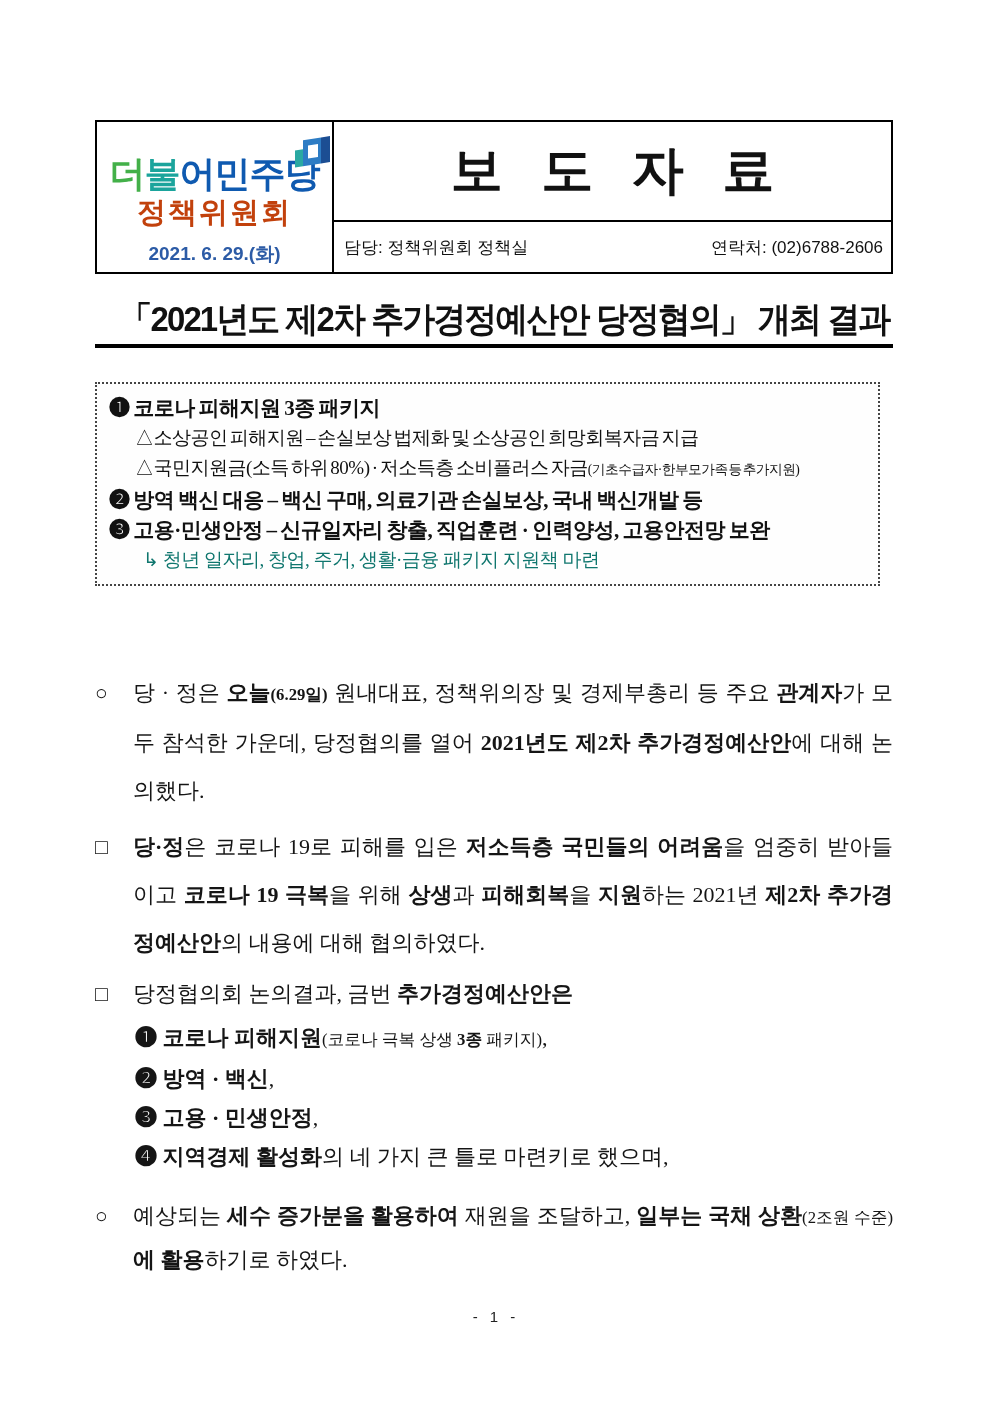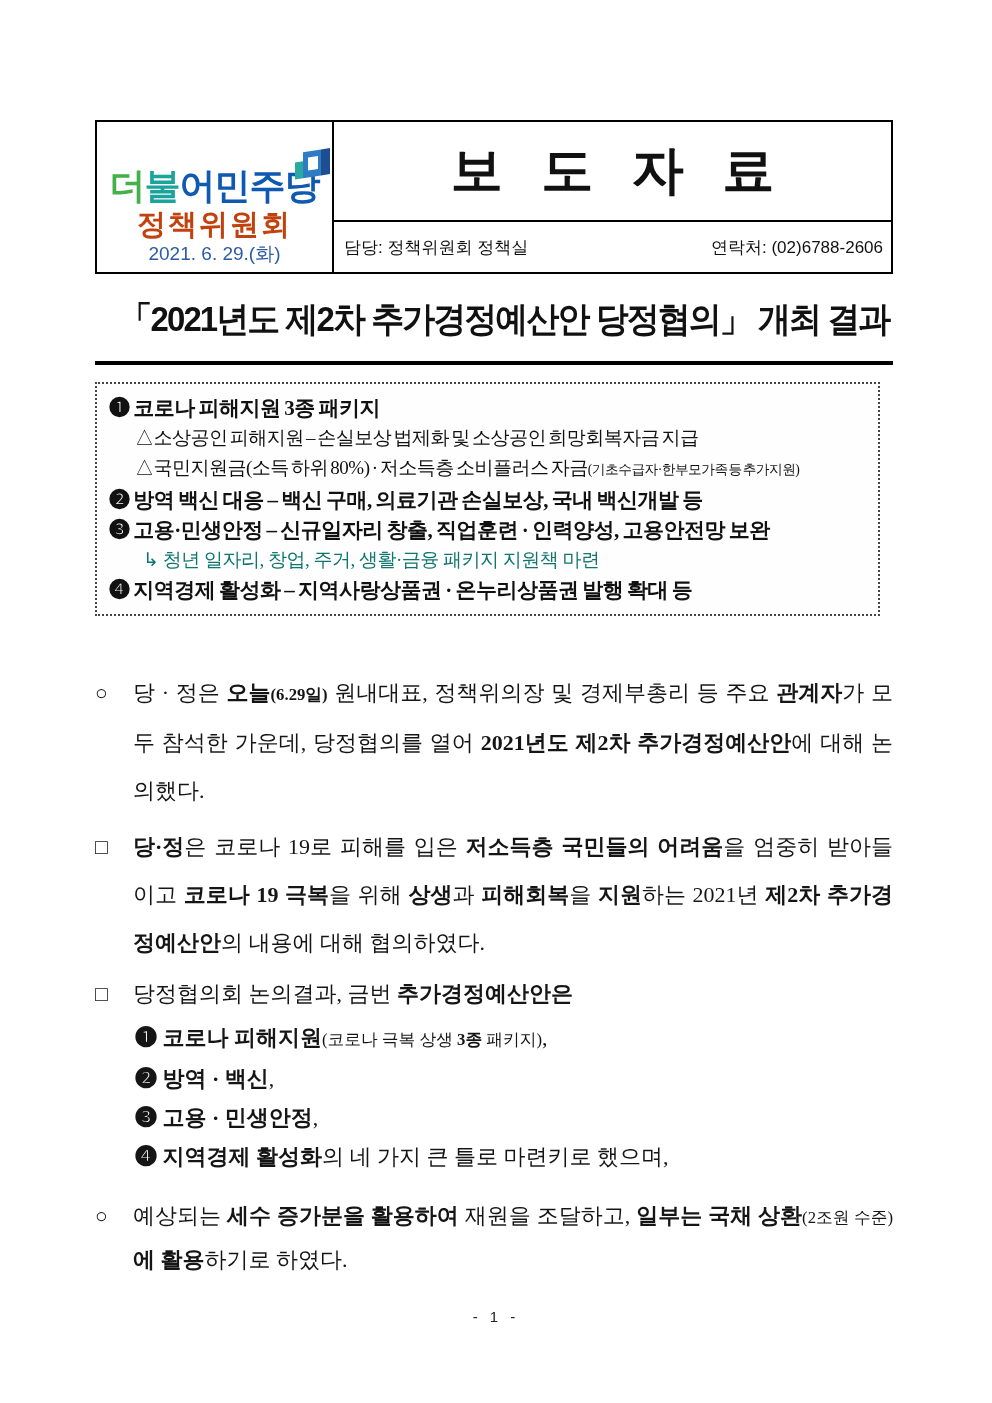--- a/index.html
+++ b/index.html
@@ -31,41 +31,41 @@
     font-family:"Liberation Sans","DejaVu Sans",sans-serif;
     font-weight:800;font-size:36px;letter-spacing:-1px;white-space:nowrap;
   }
   .flag-icon{position:absolute;top:-27px;right:-14px;}
   .org-label{
     font-family:"Liberation Sans","DejaVu Sans",sans-serif;
     font-weight:800;font-size:29px;color:#c2410c;letter-spacing:2px;margin-top:5px;line-height:1.1;
   }
   .date-label{
     font-family:"Liberation Sans","DejaVu Sans",sans-serif;
-    font-weight:400;font-size:19px;color:#2c5ba6;margin-top:2px;line-height:1.2;
+    font-weight:700;font-size:19px;color:#2c5ba6;margin-top:14px;line-height:1.2;
   }
   .header-right{flex:1;display:flex;flex-direction:column;min-width:0;}
   .doc-type{
     flex:1;display:flex;align-items:center;justify-content:center;
     font-family:"Liberation Sans","DejaVu Sans",sans-serif;
     font-weight:800;font-size:52px;letter-spacing:12px;white-space:nowrap;
     padding-left:12px;
   }
   .header-meta{
     height:52px;flex:0 0 52px;border-top:2px solid #000;box-sizing:border-box;
     display:flex;align-items:center;justify-content:space-between;
     padding:0 8px 0 10px;
     font-family:"Liberation Sans","DejaVu Sans",sans-serif;
     font-size:17px;color:#111;white-space:nowrap;
   }
 
   
   .title-wrap{
     position:absolute;left:95px;top:296px;width:798px;
-    text-align:right;border-bottom:4px solid #000;padding-bottom:18px;
+    text-align:right;border-bottom:4px solid #000;padding-bottom:1px;
   }
   .title-text{
     display:inline-block;
     font-family:"Liberation Sans","DejaVu Sans",sans-serif;
     font-weight:800;font-size:35px;letter-spacing:-2px;white-space:nowrap;
     transform:scaleX(0.94);transform-origin:center;
   }
 
   
   .summary-box{
@@ -140,21 +140,20 @@
     <span class="title-text">「2021년도 제2차 추가경정예산안 당정협의」 개최 결과</span>
   </div>
 
   <div class="summary-box">
     <div class="sb-line sb-main"><span>❶ 코로나 피해지원 3종 패키지</span></div>
     <div class="sb-line sb-sub"><span>△소상공인 피해지원 – 손실보상 법제화 및 소상공인 희망회복자금 지급</span></div>
     <div class="sb-line sb-sub"><span>△국민지원금(소득 하위 80%) · 저소득층 소비플러스 자금</span><span class="sm">(기초수급자·한부모가족 등 추가지원)</span></div>
     <div class="sb-line sb-main"><span>❷ 방역 백신 대응 – 백신 구매, 의료기관 손실보상, 국내 백신개발 등</span></div>
     <div class="sb-line sb-main"><span>❸ 고용·민생안정 – 신규일자리 창출, 직업훈련 · 인력양성, 고용안전망 보완</span></div>
     <div class="sb-line sb-sub2"><span>↳ 청년 일자리, 창업, 주거, 생활·금융 패키지 지원책 마련</span></div>
-    <div class="sb-line sb-main"><span>❹ 지역경제 활성화 – 지역사랑상품권 · 온누리상품권 발행 확대 등</span></div>
   </div>
 
   <div class="body-text">
 
     <div class="para p1">
       <div class="para-marker">○</div>
       <div class="para-content"><span>당 · 정은 </span><span class="b">오늘</span><span class="b sm">(6.29일)</span><span> 원내대표, 정책위의장 및 경제부총리 등 주요 </span><span class="b">관계자</span><span>가 모두 참석한 가운데, 당정협의를 열어 </span><span class="b">2021년도 제2차 추가경정예산안</span><span>에 대해 논의했다.</span></div>
     </div>
 
     <div class="para p2">

